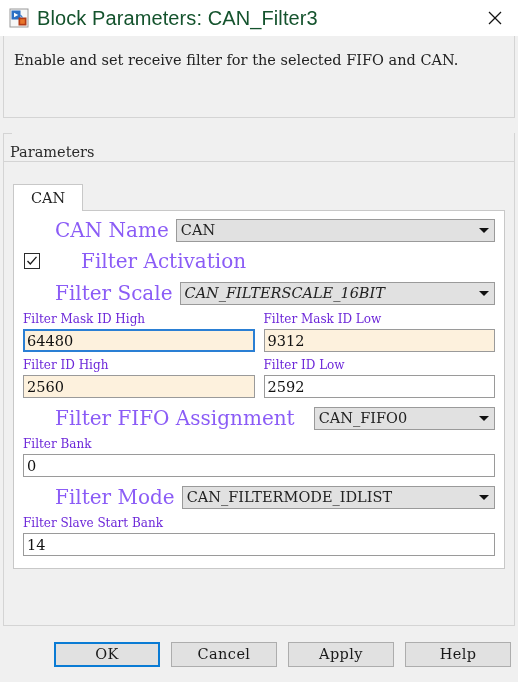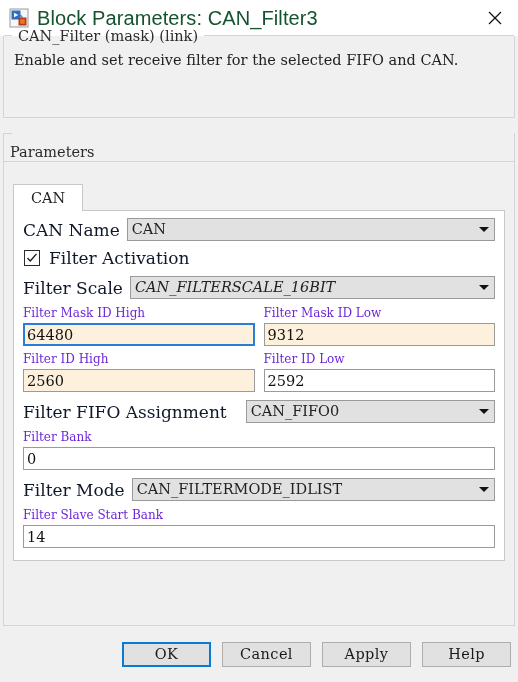--- a/index.html
+++ b/index.html
@@ -155,23 +155,24 @@
     position: relative;
     z-index: 1;
   }
 
   .row {
     display: flex;
     align-items: center;
     margin-bottom: 7px;
   }
   .lbl {
-    font-size: 17px;
-    color: #0f172a;
+    font-size: 20px;
+    color: #8b5cf6;
     white-space: nowrap;
+    margin-left: 32px;
   }
   .lbl-standalone {
     font-size: 12px;
     color: #6d28d9;
     white-space: nowrap;
     margin-bottom: 3px;
     display: block;
   }
 
   
@@ -250,21 +251,21 @@
   .buttonbar {
     height: 56px;
     min-height: 56px;
     display: flex;
     align-items: center;
     justify-content: flex-end;
     padding-right: 7px;
     background: #f0f0f0;
   }
   .btn {
-    width: 89px;
+    width: 106px;
     height: 25px;
     margin-left: 11px;
     background: #e1e1e1;
     border: 1px solid #adadad;
     font-family: "DejaVu Serif", "Liberation Serif", serif;
     font-size: 14.5px;
     color: #1a1a1a;
     text-align: center;
     line-height: 23px;
     box-sizing: border-box;
@@ -300,25 +301,20 @@
           <line x1="1" y1="1" x2="13" y2="13" stroke="#141414" stroke-width="1.3"></line>
           <line x1="13" y1="1" x2="1" y2="13" stroke="#141414" stroke-width="1.3"></line>
         </svg>
       </span>
     </div>
   </div>
 
   <div class="body">
 
     <div class="descbox">
-      <div class="legend-row">
-        <div class="seg-left"></div>
-        <div class="legend-label">CAN_Filter (mask) (link)</div>
-        <div class="seg-right"></div>
-      </div>
       <div class="desc-text">Enable and set receive filter for the selected FIFO and CAN.</div>
     </div>
 
     <div class="paramsbox">
       <div class="legend-row">
         <div class="seg-left"></div>
         <div class="legend-label">Parameters</div>
         <div class="seg-right"></div>
       </div>
 

